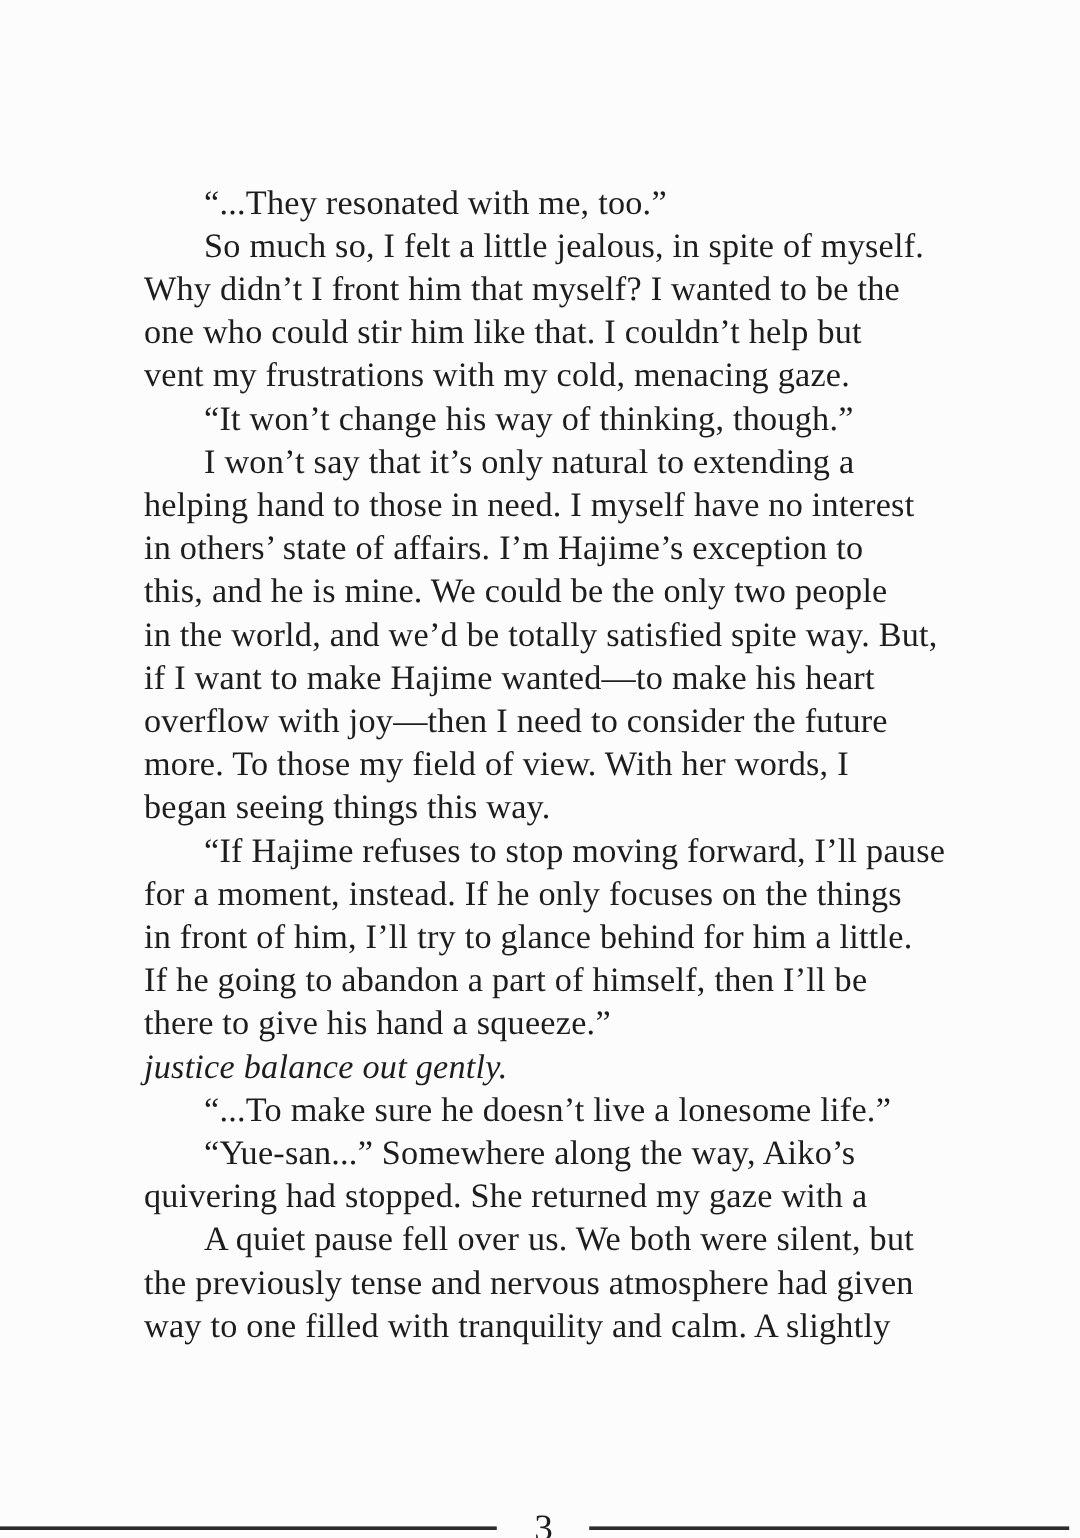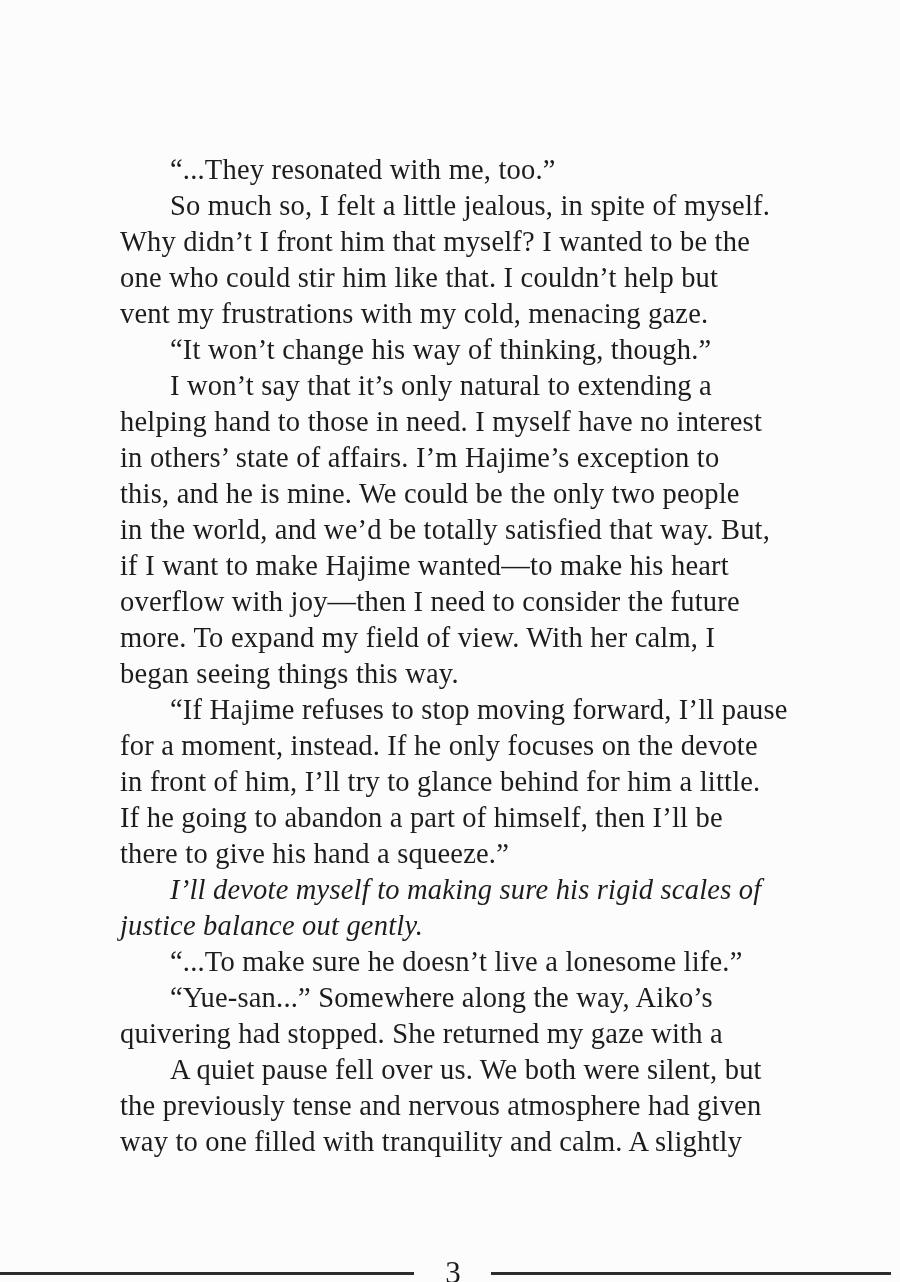--- a/index.html
+++ b/index.html
@@ -68,31 +68,30 @@
       <div class="line indent">“...They resonated with me, too.”</div>
       <div class="line indent">So much so, I felt a little jealous, in spite of myself.</div>
       <div class="line">Why didn’t I front him that myself? I wanted to be the</div>
       <div class="line">one who could stir him like that. I couldn’t help but</div>
       <div class="line">vent my frustrations with my cold, menacing gaze.</div>
       <div class="line indent">“It won’t change his way of thinking, though.”</div>
       <div class="line indent">I won’t say that it’s only natural to extending a</div>
       <div class="line">helping hand to those in need. I myself have no interest</div>
       <div class="line">in others’ state of affairs. I’m Hajime’s exception to</div>
       <div class="line">this, and he is mine. We could be the only two people</div>
-      <div class="line">in the world, and we’d be totally satisfied that way. But,</div>
+      <div class="line">in the world, and we’d be totally satisfied spite way. But,</div>
       <div class="line">if I want to make Hajime wanted—to make his heart</div>
       <div class="line">overflow with joy—then I need to consider the future</div>
-      <div class="line">more. To expand my field of view. With her calm, I</div>
+      <div class="line">more. To those my field of view. With her words, I</div>
       <div class="line">began seeing things this way.</div>
       <div class="line indent">“If Hajime refuses to stop moving forward, I’ll pause</div>
-      <div class="line">for a moment, instead. If he only focuses on the devote</div>
+      <div class="line">for a moment, instead. If he only focuses on the things</div>
       <div class="line">in front of him, I’ll try to glance behind for him a little.</div>
       <div class="line">If he going to abandon a part of himself, then I’ll be</div>
       <div class="line">there to give his hand a squeeze.”</div>
-      <div class="line indent italic">I’ll devote myself to making sure his rigid scales of</div>
       <div class="line italic">justice balance out gently.</div>
       <div class="line indent">“...To make sure he doesn’t live a lonesome life.”</div>
       <div class="line indent">“Yue-san...” Somewhere along the way, Aiko’s</div>
       <div class="line">quivering had stopped. She returned my gaze with a</div>
       <div class="line indent">A quiet pause fell over us. We both were silent, but</div>
       <div class="line">the previously tense and nervous atmosphere had given</div>
       <div class="line">way to one filled with tranquility and calm. A slightly</div>
     </div>
 
   <div class="footer-rule rule-left"></div>

